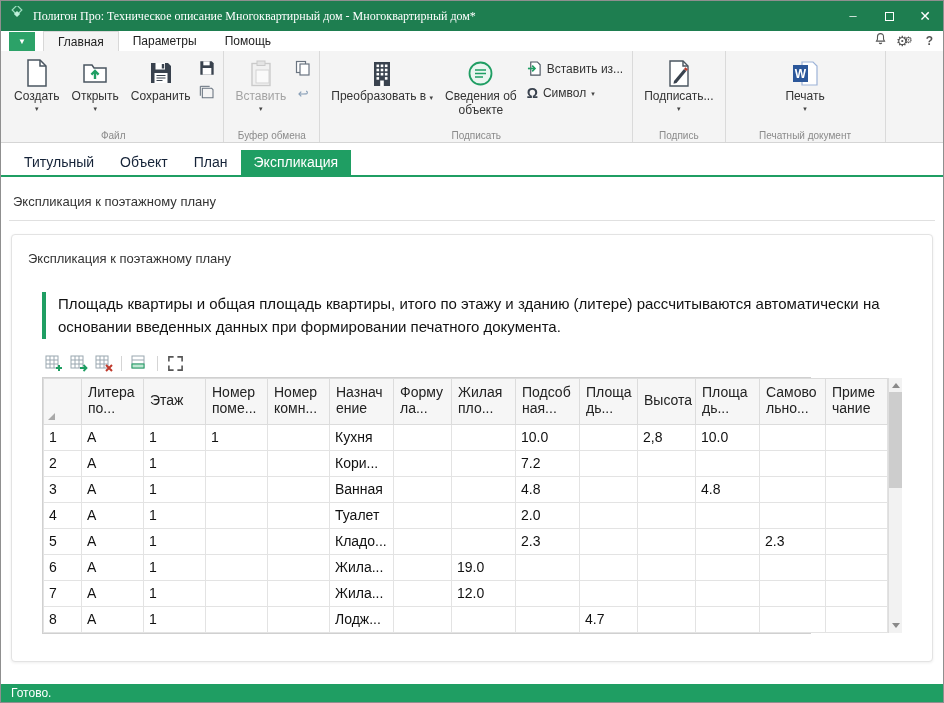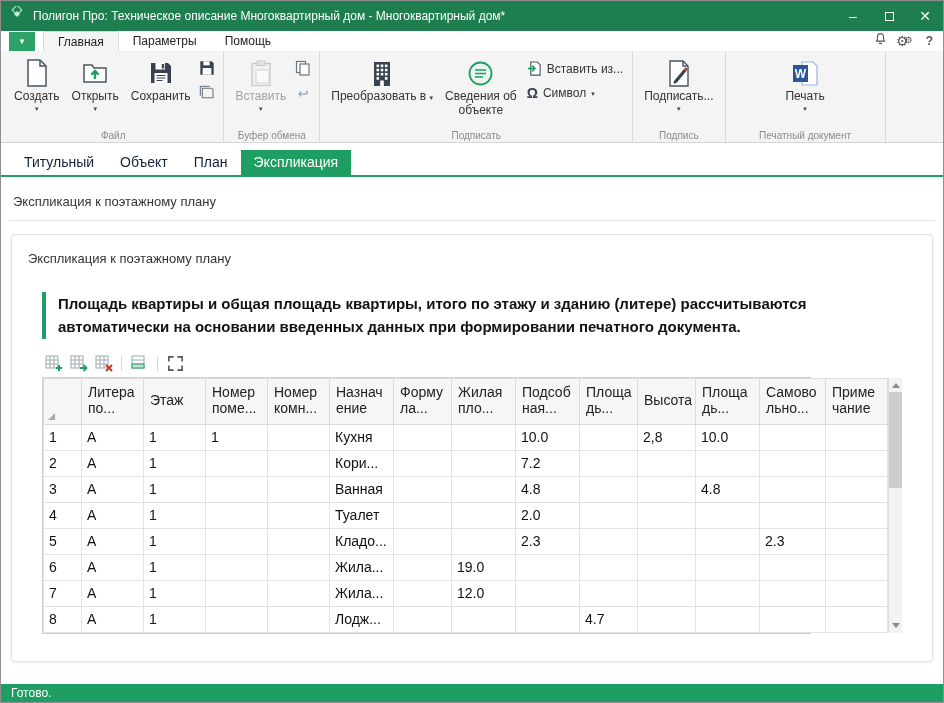--- a/index.html
+++ b/index.html
@@ -1,21 +1,21 @@
 <!DOCTYPE html>
 <html><head>
 <meta charset="utf-8">
 <style>
   * { box-sizing: border-box; margin: 0; padding: 0; }
   html,body { width: 944px; height: 703px; }
   body { font-family: "Liberation Sans", sans-serif; background:#fff; overflow:hidden; }
   .window { width:944px; height:703px; border:1px solid #8f8f8f; background:#fff; display:flex; flex-direction:column; }
 
   
-  .titlebar { flex:0 0 30px; background:#1e7e50; display:flex; align-items:center; padding-left:8px; color:#fff; }
+  .titlebar { flex:0 0 30px; background:#1e7e50; display:flex; align-items:center; padding-left:8px; color:#fff;font-family:Liberation Serif, serif; }
   .titlebar .title { font-size:12px; margin-left:8px; flex:1; white-space:nowrap; overflow:hidden; }
   .win-controls { display:flex; height:100%; }
   .win-btn { width:36px; display:flex; align-items:center; justify-content:center; color:#fff; font-size:14px; cursor:default; }
   .maxbox { width:9px; height:9px; border:1px solid #fff; display:inline-block; }
 
   
   .tabrow { flex:0 0 20px; background:#fff; display:flex; align-items:stretch; padding-left:8px; }
   .menu-btn { width:26px; margin:1px 8px 0 0; background:#2ca268; color:#fff; font-size:8px; display:flex; align-items:center; justify-content:center; }
   .rtab { padding:0 14px; font-size:12px; color:#222; display:flex; align-items:center; }
   .rtab.active { background:#f4f4f4; border:1px solid #d8d8d8; border-bottom:none; }
@@ -46,21 +46,21 @@
   .dtab { padding:4px 13px 5px; font-size:14px; color:#152338; }
   .dtab.active { background:#1f9e63; color:#fff;text-align:right; }
 
   
   .section-title { font-size:13px; color:#333; margin:17px 12px 11px; }
   .divider { border-top:1px solid #e0e0e0; margin:0 8px; }
 
   
   .card { margin:13px 10px 0; border:1px solid #e3e3e3; border-radius:4px; box-shadow:0 1px 3px rgba(0,0,0,.07); height:428px; background:#fff; overflow:hidden; }
   .card-title { font-size:13px; color:#333; padding:16px 16px 0; }
-  .notice { display:flex; margin:26px 30px 0;font-weight:bold; }
+  .notice { display:flex; margin:26px 30px 0; }
   .notice-bar { width:4px; background:#1f9e63; flex:0 0 auto; }
   .notice-text { font-size:15px; line-height:1.55; color:#131313; padding-left:12px; }
 
   
   .tbl-toolbar { display:flex; align-items:center; gap:2px; margin:15px 0 3px 30px; }
   .tico { width:23px; height:20px; display:flex; align-items:center; justify-content:center; }
   .tsep { width:1px; height:15px; background:#d5d5d5; margin:0 4px; }
 
   
   .table-area { display:flex; margin:0 30px; border:1px solid #d0d0d0; width:769px; }

